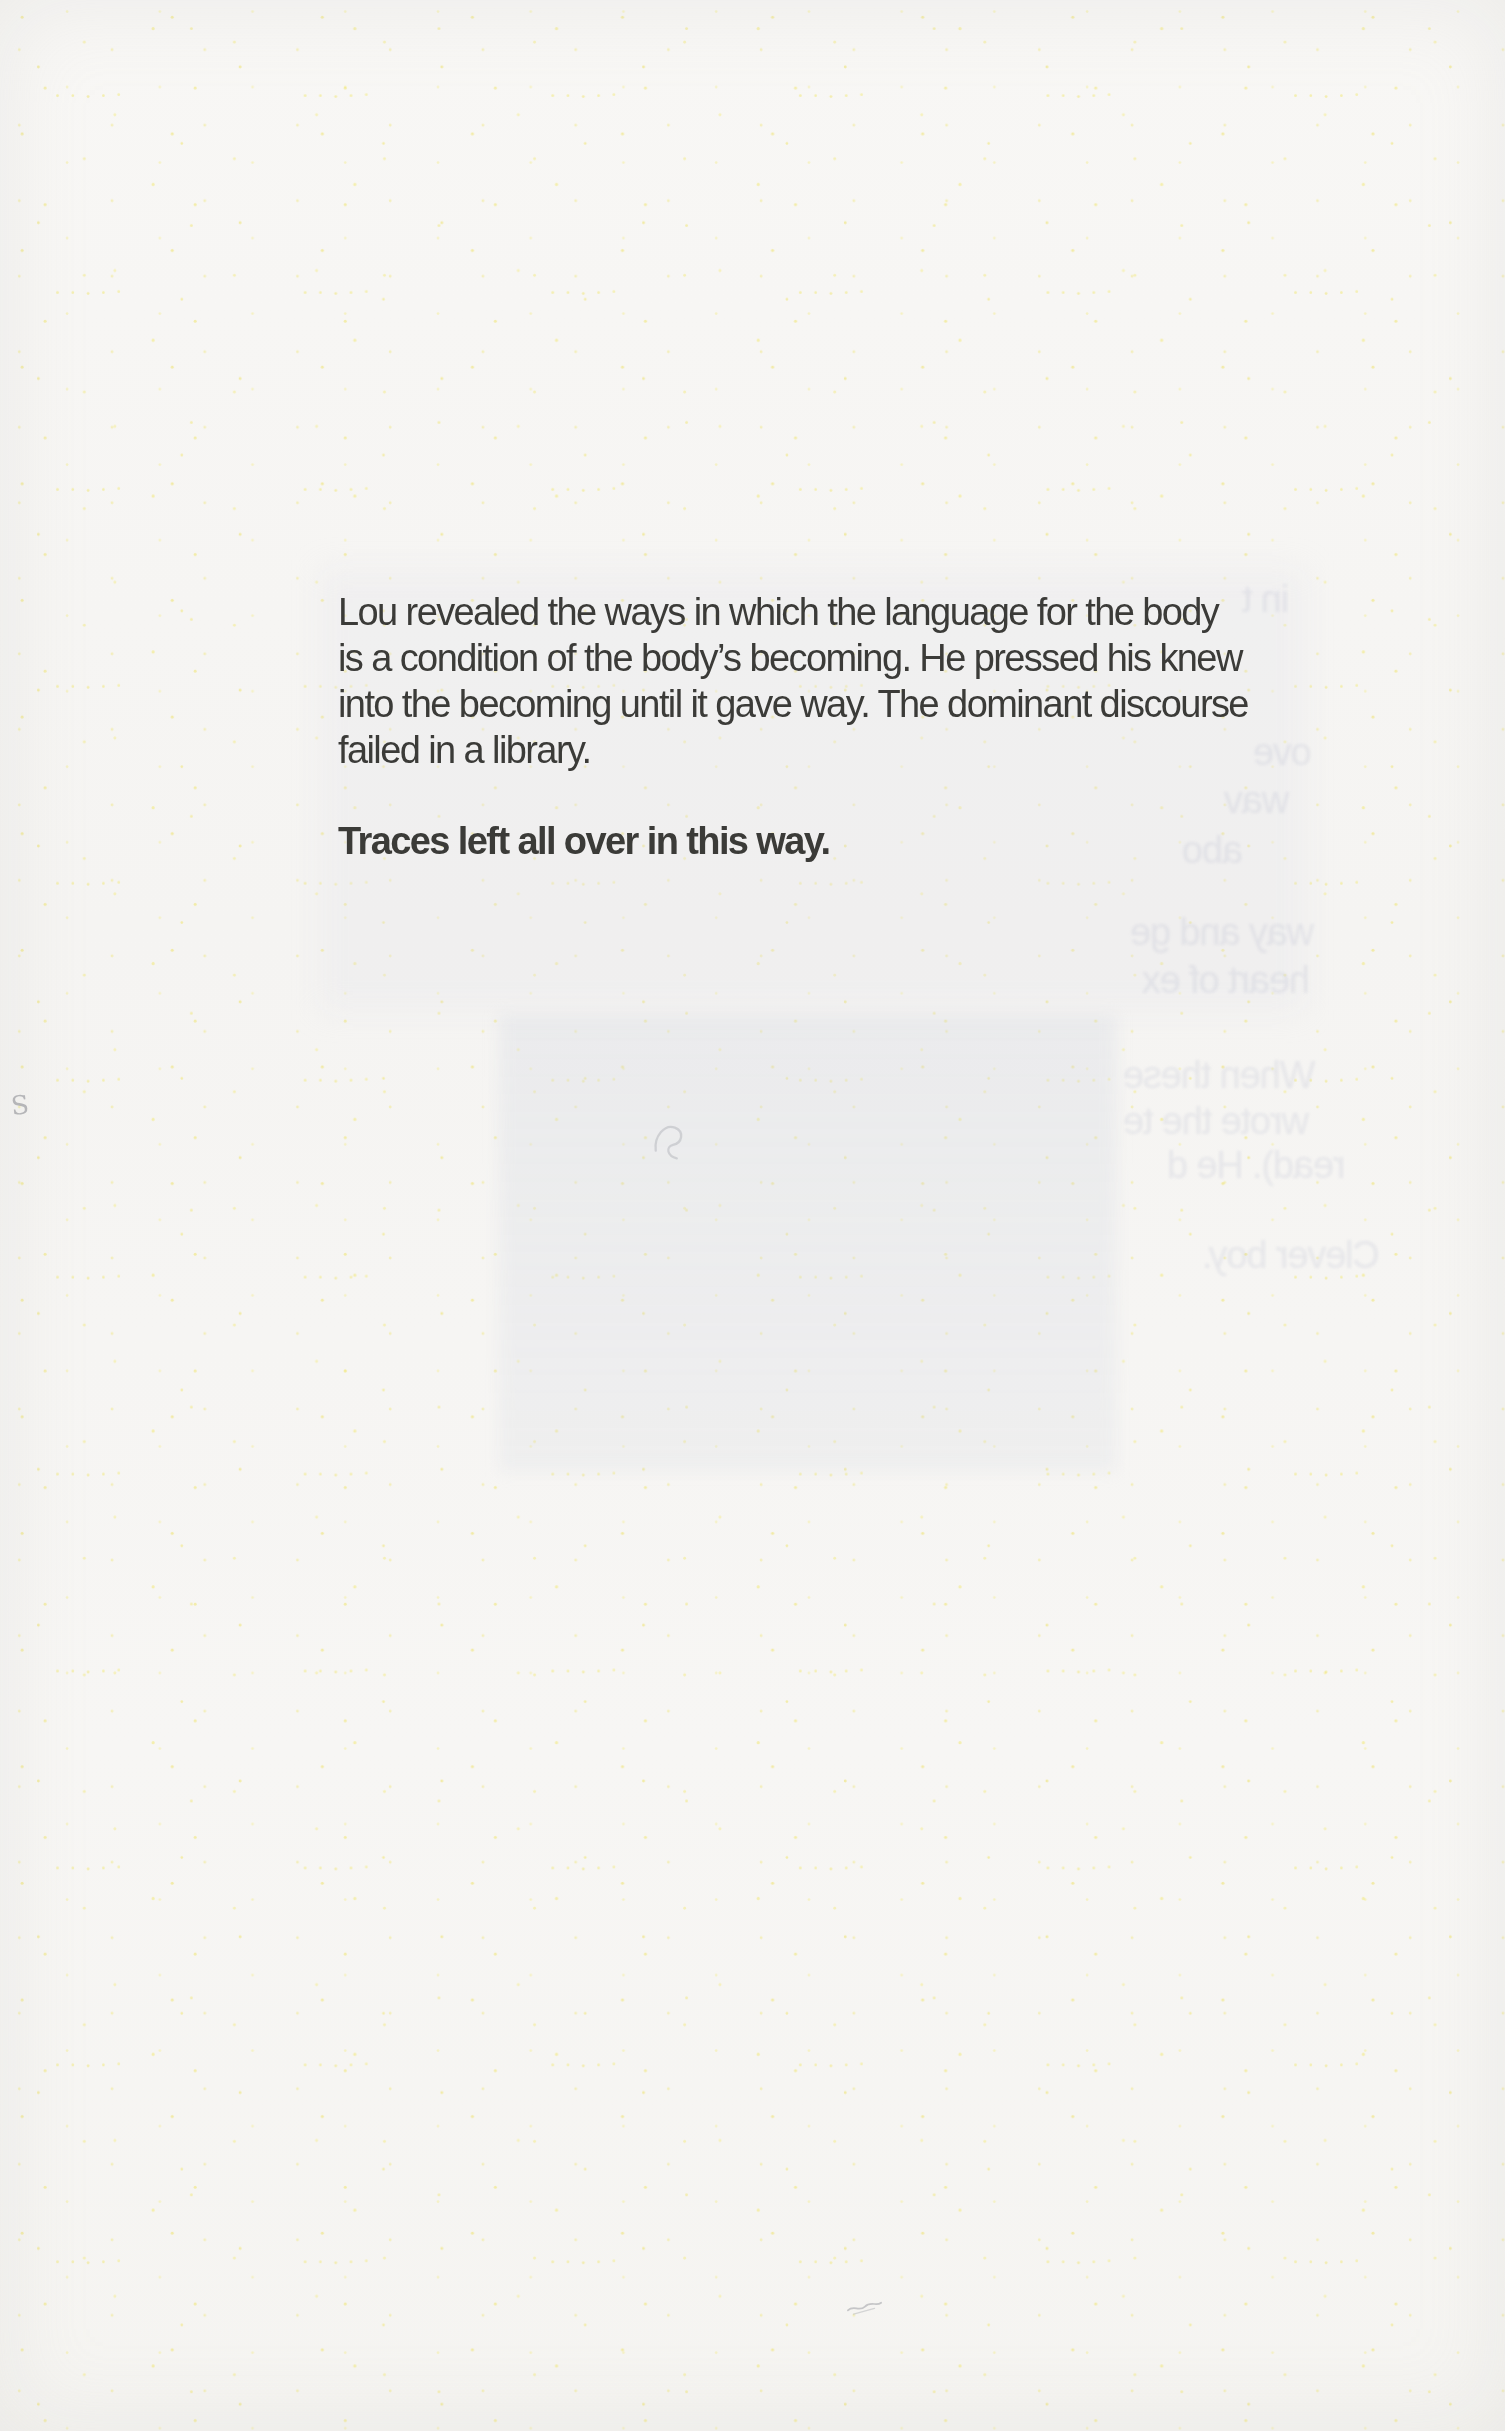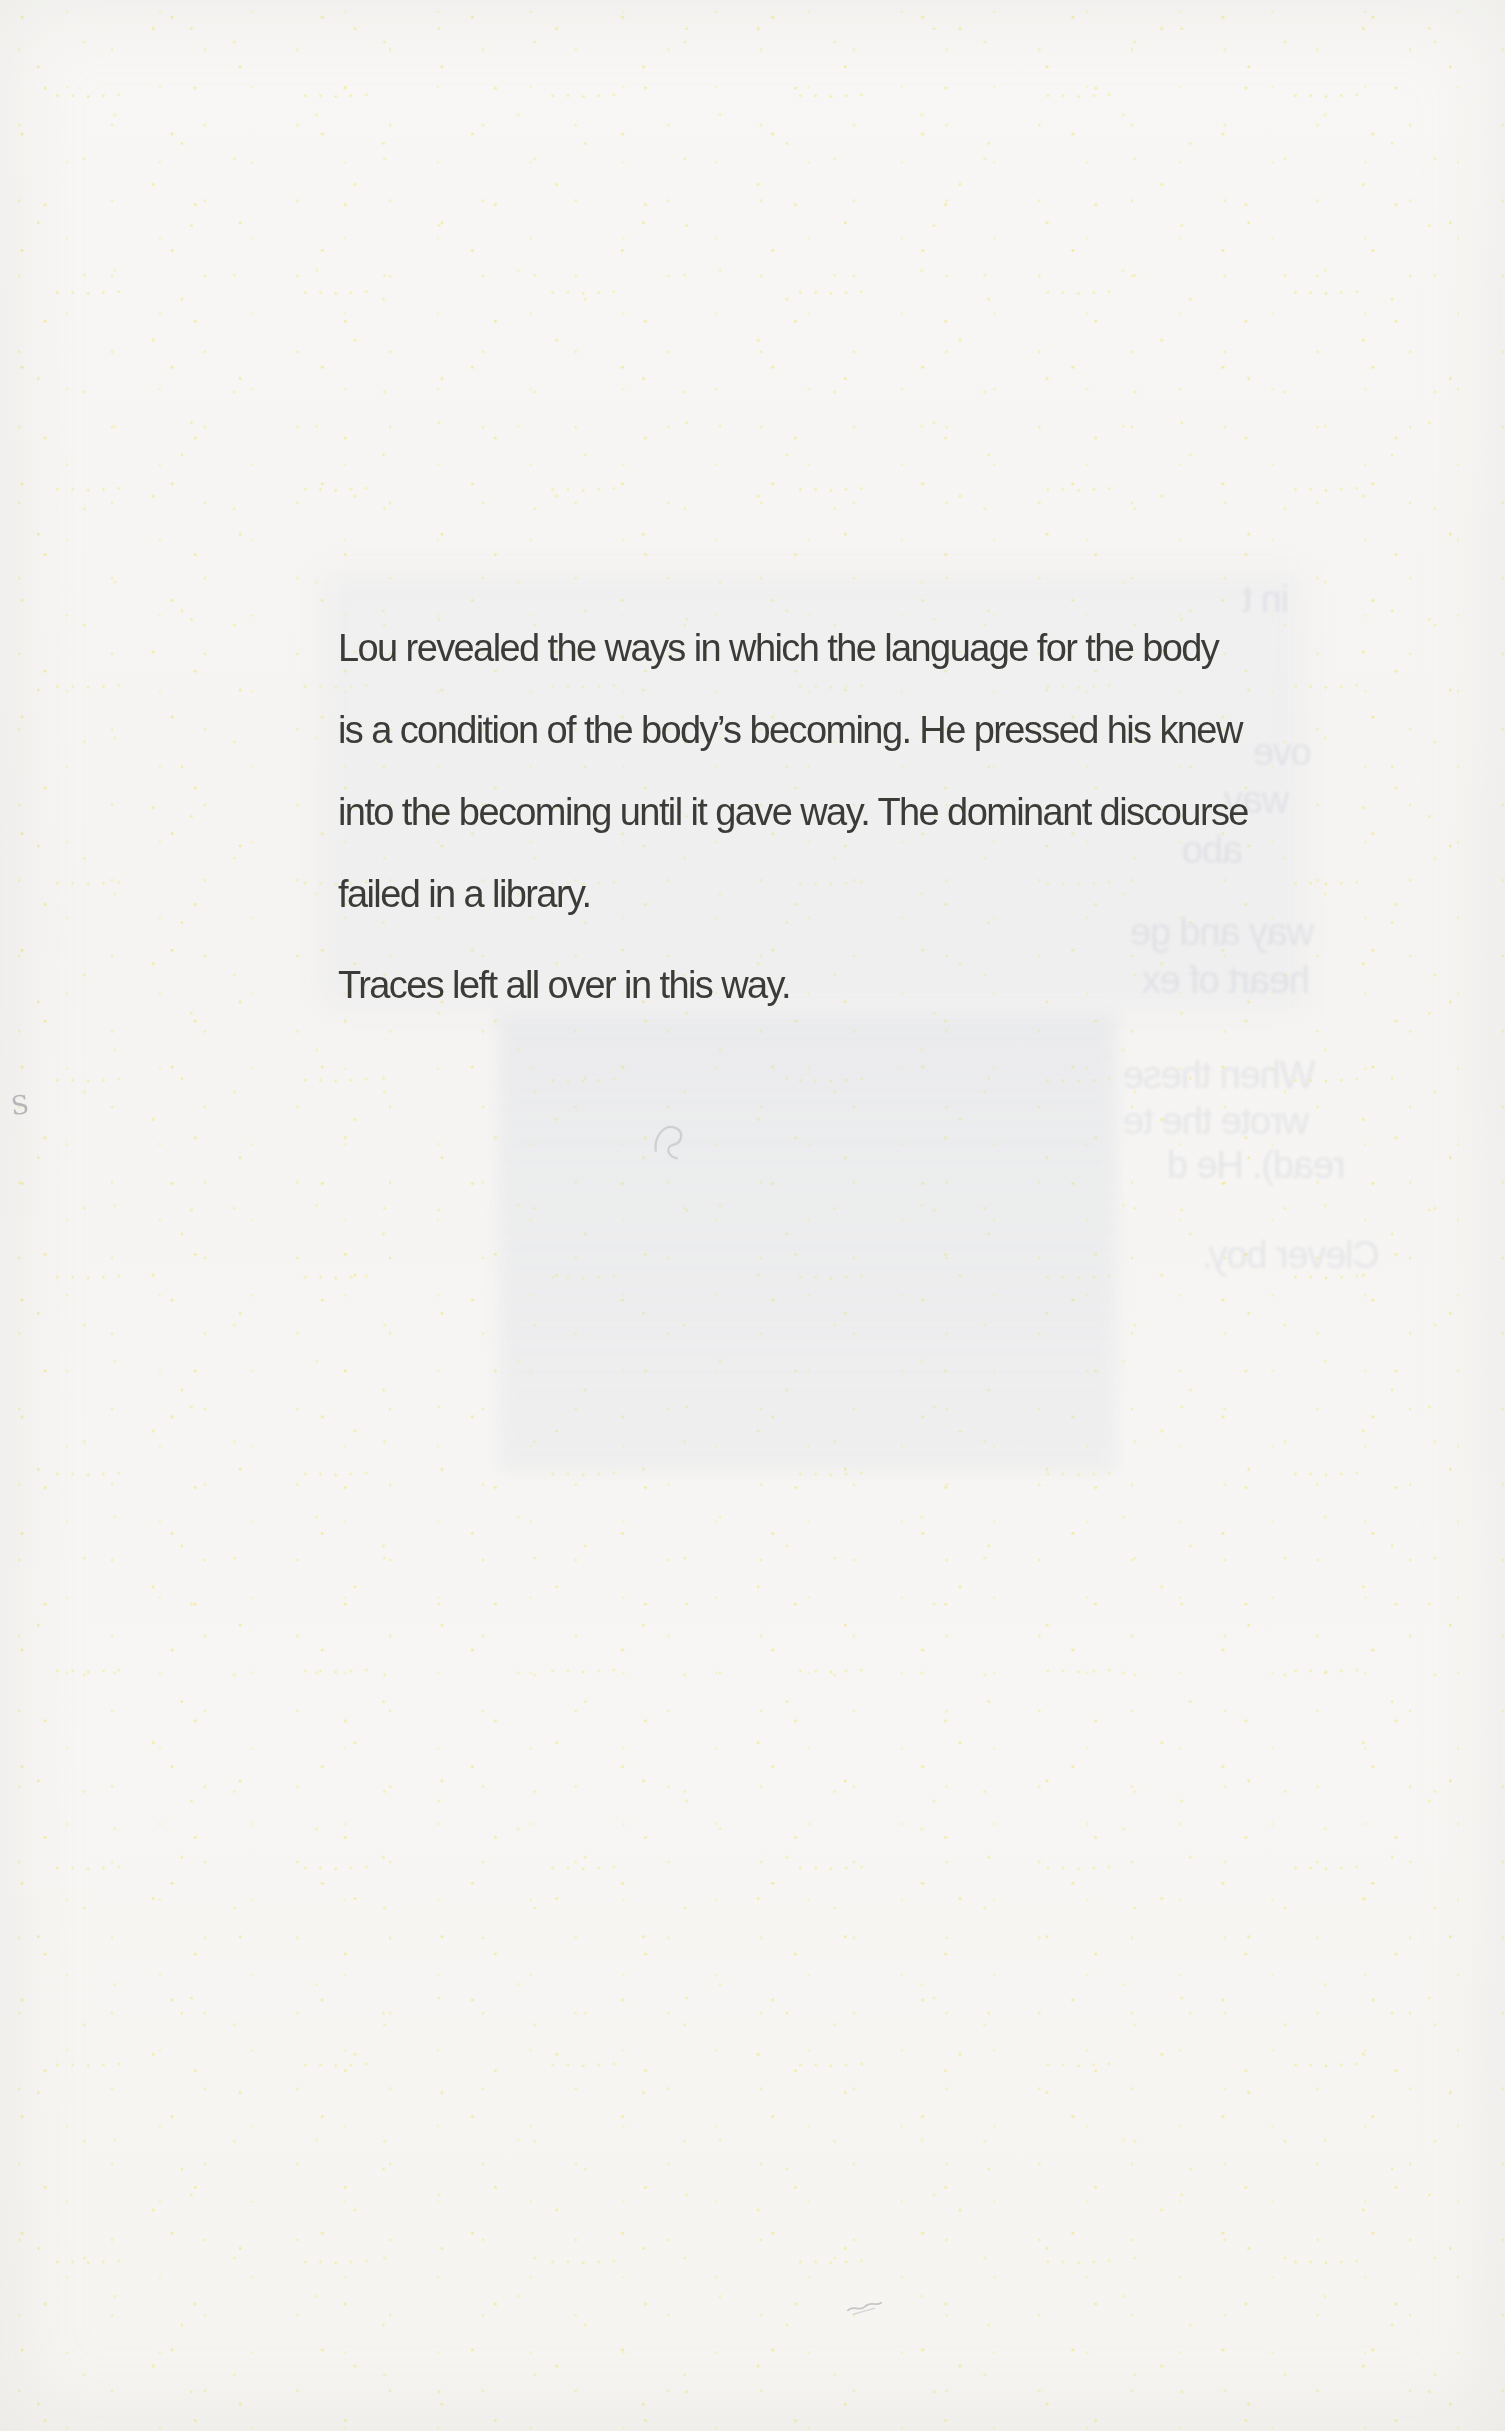--- a/index.html
+++ b/index.html
@@ -40,22 +40,22 @@
   .text-block {
     position: absolute;
     left: 338px; top: 589px; width: 1013px;
     color: #3b3b38;
     font-size: 38px;
     line-height: 46px;
     letter-spacing: -0.042em;
     font-weight: 400;
   }
   .text-block p { margin: 0; }
-  .para2 { margin-top: 45px !important; }
-  .line { display: block; white-space: nowrap; margin-top: 36px; }
+  .para2 { margin-top: 45px !important; font-weight: bold; }
+  .line { display: block; white-space: nowrap; }
 
   
   .bleed-frag {
     position: absolute;
     transform: scaleX(-1);
     transform-origin: center;
     color: rgba(148,158,184,0.16);
     font-size: 38px;
     line-height: 44px;
     letter-spacing: -0.03em;

